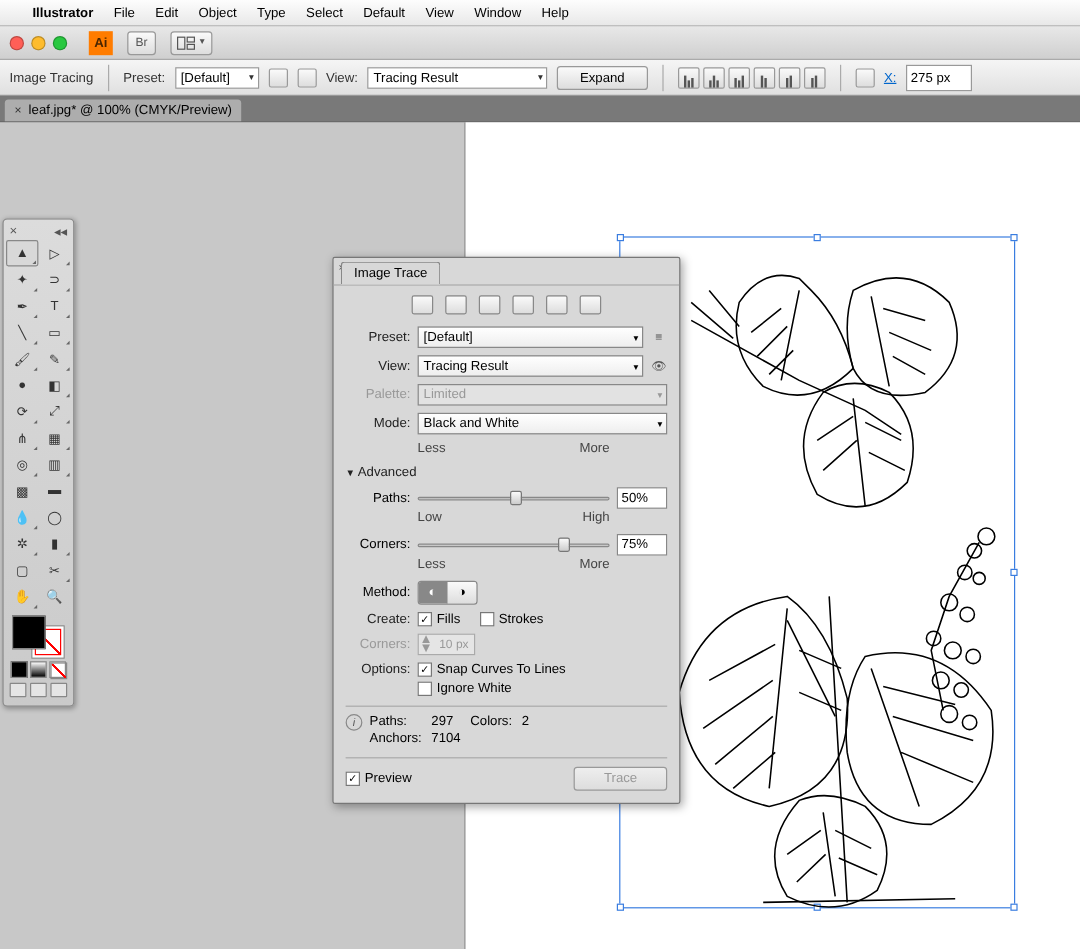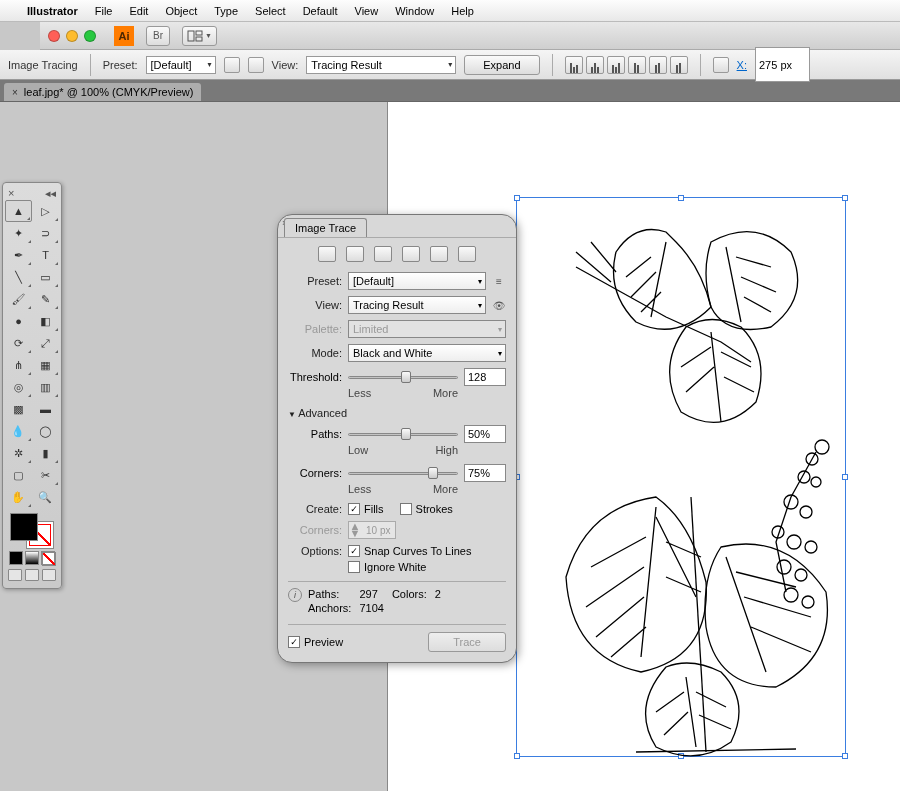--- a/index.html
+++ b/index.html
@@ -4,37 +4,37 @@
 <style>
 * { margin: 0; padding: 0; box-sizing: border-box; font-family: "Lucida Grande", Arial, sans-serif; font-size: 11px; }
 body { background: #c8c8c8; width: 900px; height: 791px; overflow: hidden; position: relative; }
 
 
 .menubar { height: 22px; background: linear-gradient(#fdfdfd,#e8e8e8); display: flex; align-items: center; padding: 0 10px; gap: 17px; border-bottom: 1px solid #bbb; color: #000; }
 .menubar .apple { font-size: 14px; }
 .menubar .app-name { font-weight: bold; }
 
 
-.titlebar { height: 28px; background: linear-gradient(#e8e8e8,#cfcfcf); display: flex; align-items: center; padding: 0 8px; gap: 6px; border-bottom: 1px solid #aaa; margin-left: 40px; }
+.titlebar { height: 28px; background: linear-gradient(#e8e8e8,#cfcfcf); display: flex; align-items: center; padding: 0 8px; gap: 6px; border-bottom: 1px solid #aaa; }
 .traffic { display: flex; gap: 6px; }
 .traffic span { width: 12px; height: 12px; border-radius: 50%; border: 1px solid rgba(0,0,0,.25); }
 .traffic .r { background: #ff5f57; } .traffic .y { background: #febc2e; } .traffic .g { background: #28c840; }
 .titlebar .ai { width: 20px; height: 20px; background: #ff7c00; color: #4a2600; font-weight: bold; display: flex; align-items: center; justify-content: center; font-size: 11px; margin-left: 12px; }
 .titlebar .btn { border: 1px solid #999; background: linear-gradient(#fafafa,#ddd); height: 20px; display: flex; align-items: center; justify-content: center; padding: 0 6px; border-radius: 3px; margin-left: 6px; font-size: 10px; color: #555; }
 
 
 .controlbar { height: 30px; background: linear-gradient(#f5f5f5,#e0e0e0); border-bottom: 1px solid #999; display: flex; align-items: center; padding: 0 8px; gap: 8px; }
 .cb-label { color: #333; }
 .cb-select { border: 1px solid #999; background: #fff; height: 18px; padding: 0 16px 0 4px; position: relative; display: inline-flex; align-items: center; min-width: 70px; }
 .cb-select::after { content: "▾"; position: absolute; right: 3px; font-size: 8px; color: #333; }
 .cb-btn { border: 1px solid #999; background: linear-gradient(#fafafa,#ddd); height: 20px; padding: 0 18px; border-radius: 3px; display: flex; align-items: center; }
 .cb-icon { width: 16px; height: 16px; border: 1px solid #999; background: linear-gradient(#fafafa,#ddd); border-radius: 2px; }
 .cb-group { display: flex; gap: 3px; align-items: center; }
 .cb-spacer { width: 1px; height: 22px; background: #aaa; margin: 0 4px; }
-.cb-input { border: 1px solid #999; background: #fff; height: 35px; width: 55px; padding: 0 3px; display: flex; align-items: center; }
+.cb-input { border: 1px solid #999; background: #fff; height: 22px; width: 55px; padding: 0 3px; display: flex; align-items: center; }
 .align-icon { width: 18px; height: 18px; display: inline-flex; align-items: flex-end; justify-content: center; gap: 1px; border: 1px solid #999; background: linear-gradient(#fafafa,#ddd); border-radius: 2px; }
 .align-icon span { width: 2px; background: #555; }
 
 
 .doctabs { height: 22px; background: #797979; display: flex; align-items: flex-end; padding-left: 4px; border-bottom: 1px solid #666; }
 .doctab { background: #adadad; color: #000; padding: 3px 8px; border-radius: 3px 3px 0 0; display: flex; align-items: center; gap: 6px; font-size: 10px; }
 .doctab .x { font-size: 10px; color: #333; }
 
 
 .workspace { position: absolute; left: 0; right: 0; top: 102px; bottom: 0; background: #c8c8c8; }
@@ -55,21 +55,21 @@
 .swatch-main { position: relative; width: 44px; height: 36px; margin: 2px auto; }
 .swatch-main .fill { position: absolute; left: 0; top: 0; width: 28px; height: 28px; background: #000; border: 1px solid #888; }
 .swatch-main .stroke { position: absolute; right: 0; bottom: 0; width: 28px; height: 28px; background: #fff; border: 1px solid #888; }
 .swatch-main .stroke::after { content:""; position: absolute; left: 2px; top: 2px; right: 2px; bottom: 2px; border: 1px solid #f00; background: linear-gradient(to top right, transparent 47%, #f00 47%, #f00 53%, transparent 53%); }
 .mini-swatches { display: flex; gap: 2px; justify-content: center; margin-top: 2px; }
 .mini-swatches span { width: 14px; height: 14px; border: 1px solid #888; }
 .screen-icons { display: flex; gap: 3px; justify-content: center; margin-top: 4px; }
 .screen-icons span { width: 14px; height: 12px; border: 1px solid #888; background: #e5e5e5; border-radius: 1px; }
 
 
-.panel { position: absolute; left: 277px; top: 112px; width: 240px; background: #d8d8d8; border: 1px solid #777; border-radius: 15px; box-shadow: 2px 2px 8px rgba(0,0,0,.35); }
+.panel { position: absolute; left: 277px; top: 112px; width: 290px; background: #d8d8d8; border: 1px solid #777; border-radius: 2px; box-shadow: 2px 2px 8px rgba(0,0,0,.35); }
 .panel-tab { position: relative; top: 0; display: inline-block; background: #d8d8d8; padding: 3px 10px; border: 1px solid #888; border-bottom: none; border-radius: 3px 3px 0 0; margin: 3px 0 0 6px; font-size: 11px; }
 .panel-close { position: absolute; left: 4px; top: 3px; font-size: 9px; color: #555; }
 .panel-body { padding: 8px 10px 10px 10px; border-top: 1px solid #aaa; }
 .preset-icons { display: flex; gap: 10px; justify-content: center; margin-bottom: 10px; }
 .preset-icons span { width: 18px; height: 16px; border: 1px solid #888; background: linear-gradient(#fafafa,#ddd); border-radius: 2px; }
 .field-row { display: flex; align-items: center; margin-bottom: 6px; gap: 6px; }
 .field-row .lbl { width: 54px; text-align: right; color: #222; font-size: 11px; }
 .field-row .lbl.disabled { color: #999; }
 .p-select { flex: 1; border: 1px solid #888; background: linear-gradient(#fff,#eee); height: 18px; padding: 0 4px; display: flex; align-items: center; position: relative; }
 .p-select.disabled { background: #e2e2e2; color: #999; }
@@ -372,30 +372,20 @@
           </div>
       </div>
       <div class="field-row">
         <span class="lbl">Mode:</span>
         <div class="p-select">
             <span>Black and White</span>
           </div>
       </div>
 
       <div class="slider-row">
-        <div class="top">
-          <span class="lbl">Threshold:</span>
-          <div class="slider-track">
-              <div class="line"></div>
-              <div class="thumb" style="left:48%;"></div>
-            </div>
-          <div class="val-box">
-              <span>128</span>
-            </div>
-        </div>
         <div class="ends">
             <span>Less</span>
             <span>More</span>
           </div>
       </div>
 
       <div class="section-hdr"><span>Advanced</span></div>
 
       <div class="slider-row">
         <div class="top">
@@ -423,20 +413,27 @@
           <div class="val-box">
               <span>75%</span>
             </div>
         </div>
         <div class="ends">
             <span>Less</span>
             <span>More</span>
           </div>
       </div>
 
+      <div class="method-row">
+        <span class="lbl" style="width:54px;text-align:right;">Method:</span>
+        <div class="method-btns">
+          <span class="active">◐</span>
+          <span>◑</span>
+        </div>
+      </div>
 
       <div class="field-row chk-row">
         <span class="lbl">Create:</span>
         <label>
             <span class="chk">✓</span>
             <span>Fills</span>
           </label>
         <label>
             <span class="chk"></span>
             <span>Strokes</span>

